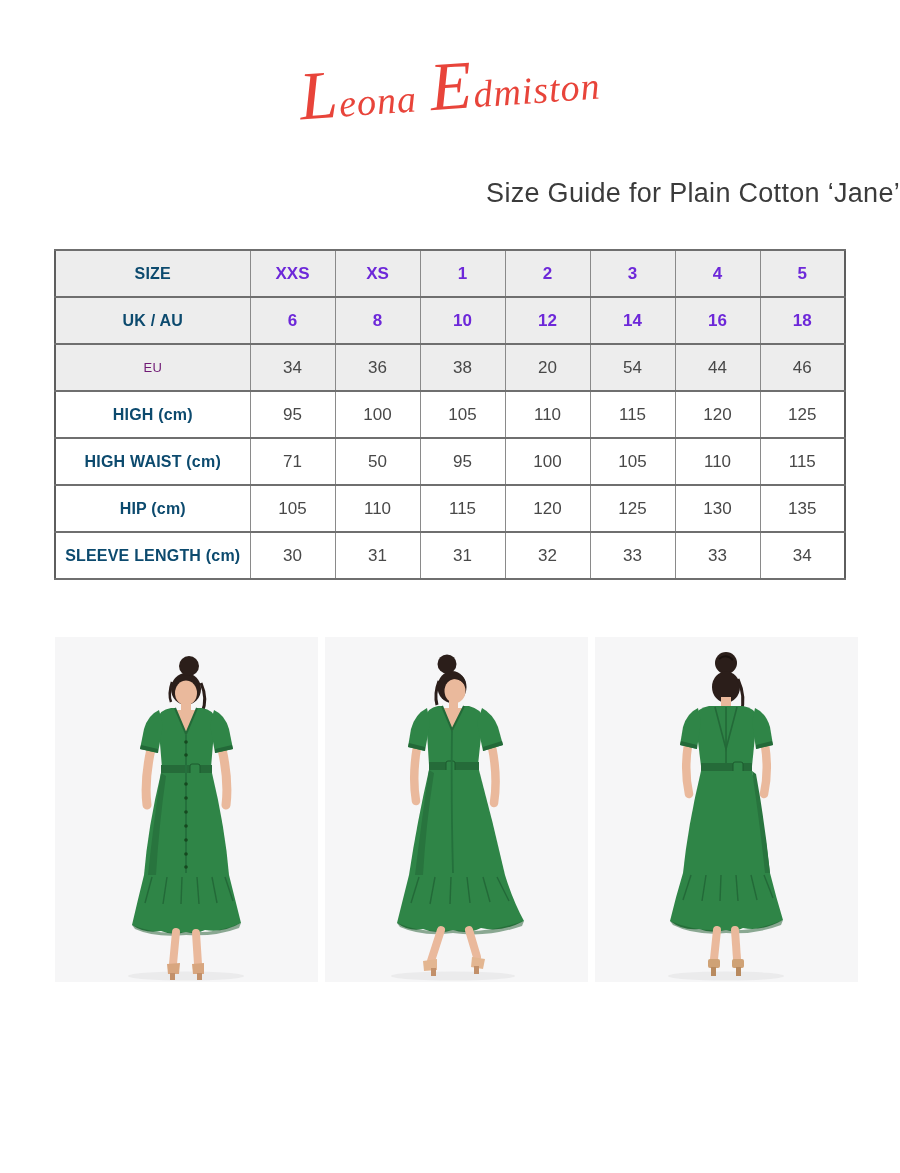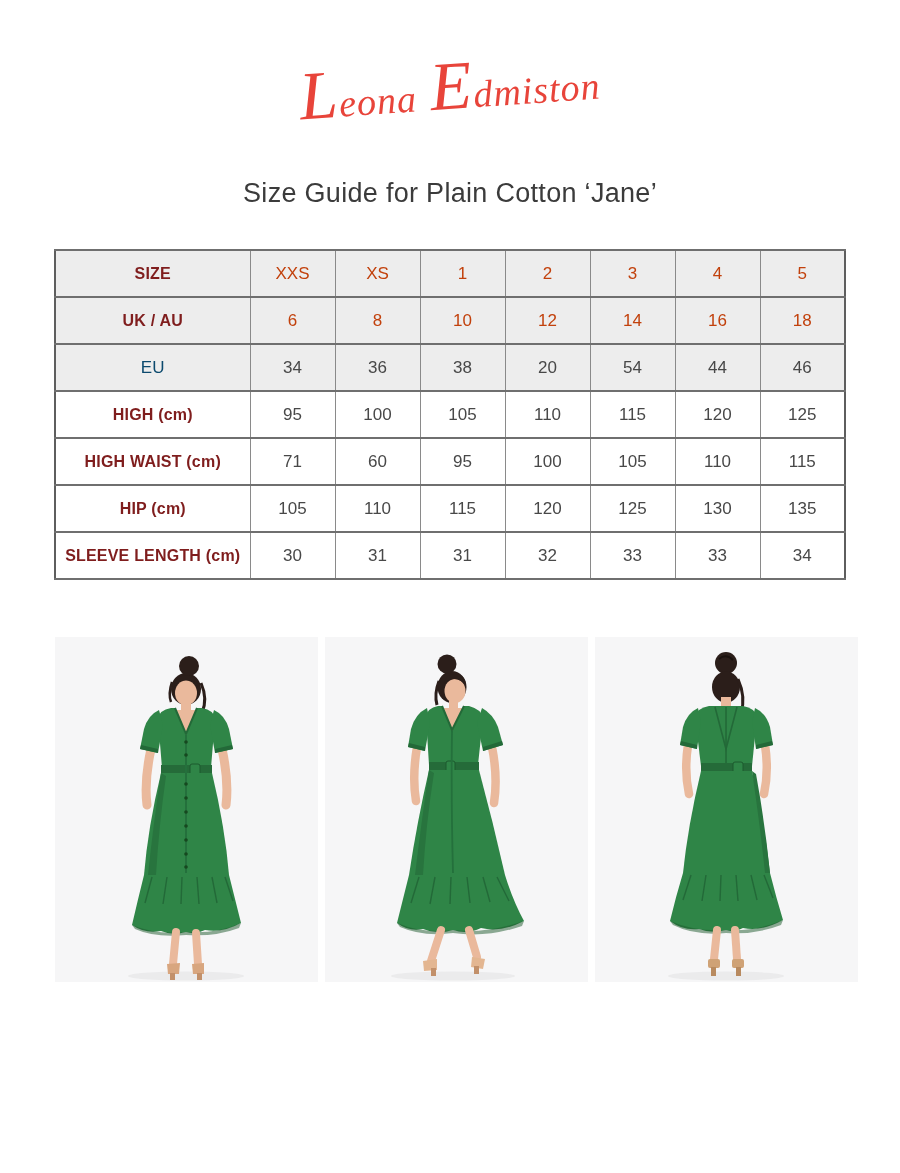--- a/index.html
+++ b/index.html
@@ -12,39 +12,39 @@
   .logo {
     display:inline-block;
     font-family:"Liberation Serif", serif; font-style:italic;
     color:#e8443a; font-size:38px; line-height:1.0;
     transform:rotate(-4deg); letter-spacing:1px;
   }
   .logo .w { display:inline-block; margin:0 7px; }
   .logo .w::first-letter { font-size:1.8em; }
   
   .title {
-    text-align:center; margin-top:14px;
+    text-align:right; margin-top:14px;
     font-size:27px; color:#3b3b3b; letter-spacing:0.3px;
   }
   
   table.size {
     border-collapse:collapse; table-layout:fixed;
     width:790px; margin:40px auto 0 auto;
     border:2px solid #5e5e5e;
   }
   .size th, .size td {
     border-left:1px solid #8a8a8a; border-right:1px solid #8a8a8a;
     border-top:2px solid #6f6f6f; border-bottom:2px solid #6f6f6f;
     height:45px; text-align:center; vertical-align:middle;
     font-size:17px; color:#484848; font-weight:normal; padding:0;
   }
-  .size th.lbl { font-weight:bold; font-size:16px; color:#7f1d1d; letter-spacing:0.2px; }
-  .size tr.plain th.lbl { font-weight:normal; font-size:17px; color:#0c4a6e; }
+  .size th.lbl { font-weight:bold; font-size:16px; color:#0c4a6e; letter-spacing:0.2px; }
+  .size tr.plain th.lbl { font-weight:normal; font-size:13px; color:#701a75; }
   .size tr.shaded { background:#ededed; }
-  .size tr.hdr td { font-weight:normal; color:#c2410c; }
+  .size tr.hdr td { font-weight:bold; color:#6d28d9; }
   
   .photos { display:flex; gap:7px; margin:57px 0 0 55px; }
   .photo { width:263px; height:345px; display:block; }
 </style>
 </head>
 <body>
 
 <div class="page">
 
   <div class="logo-wrap">
@@ -103,21 +103,21 @@
         <td>100</td>
         <td>105</td>
         <td>110</td>
         <td>115</td>
         <td>120</td>
         <td>125</td>
       </tr>
       <tr>
         <th class="lbl">HIGH WAIST (cm)</th>
         <td>71</td>
-        <td>60</td>
+        <td>50</td>
         <td>95</td>
         <td>100</td>
         <td>105</td>
         <td>110</td>
         <td>115</td>
       </tr>
       <tr>
         <th class="lbl">HIP (cm)</th>
         <td>105</td>
         <td>110</td>

